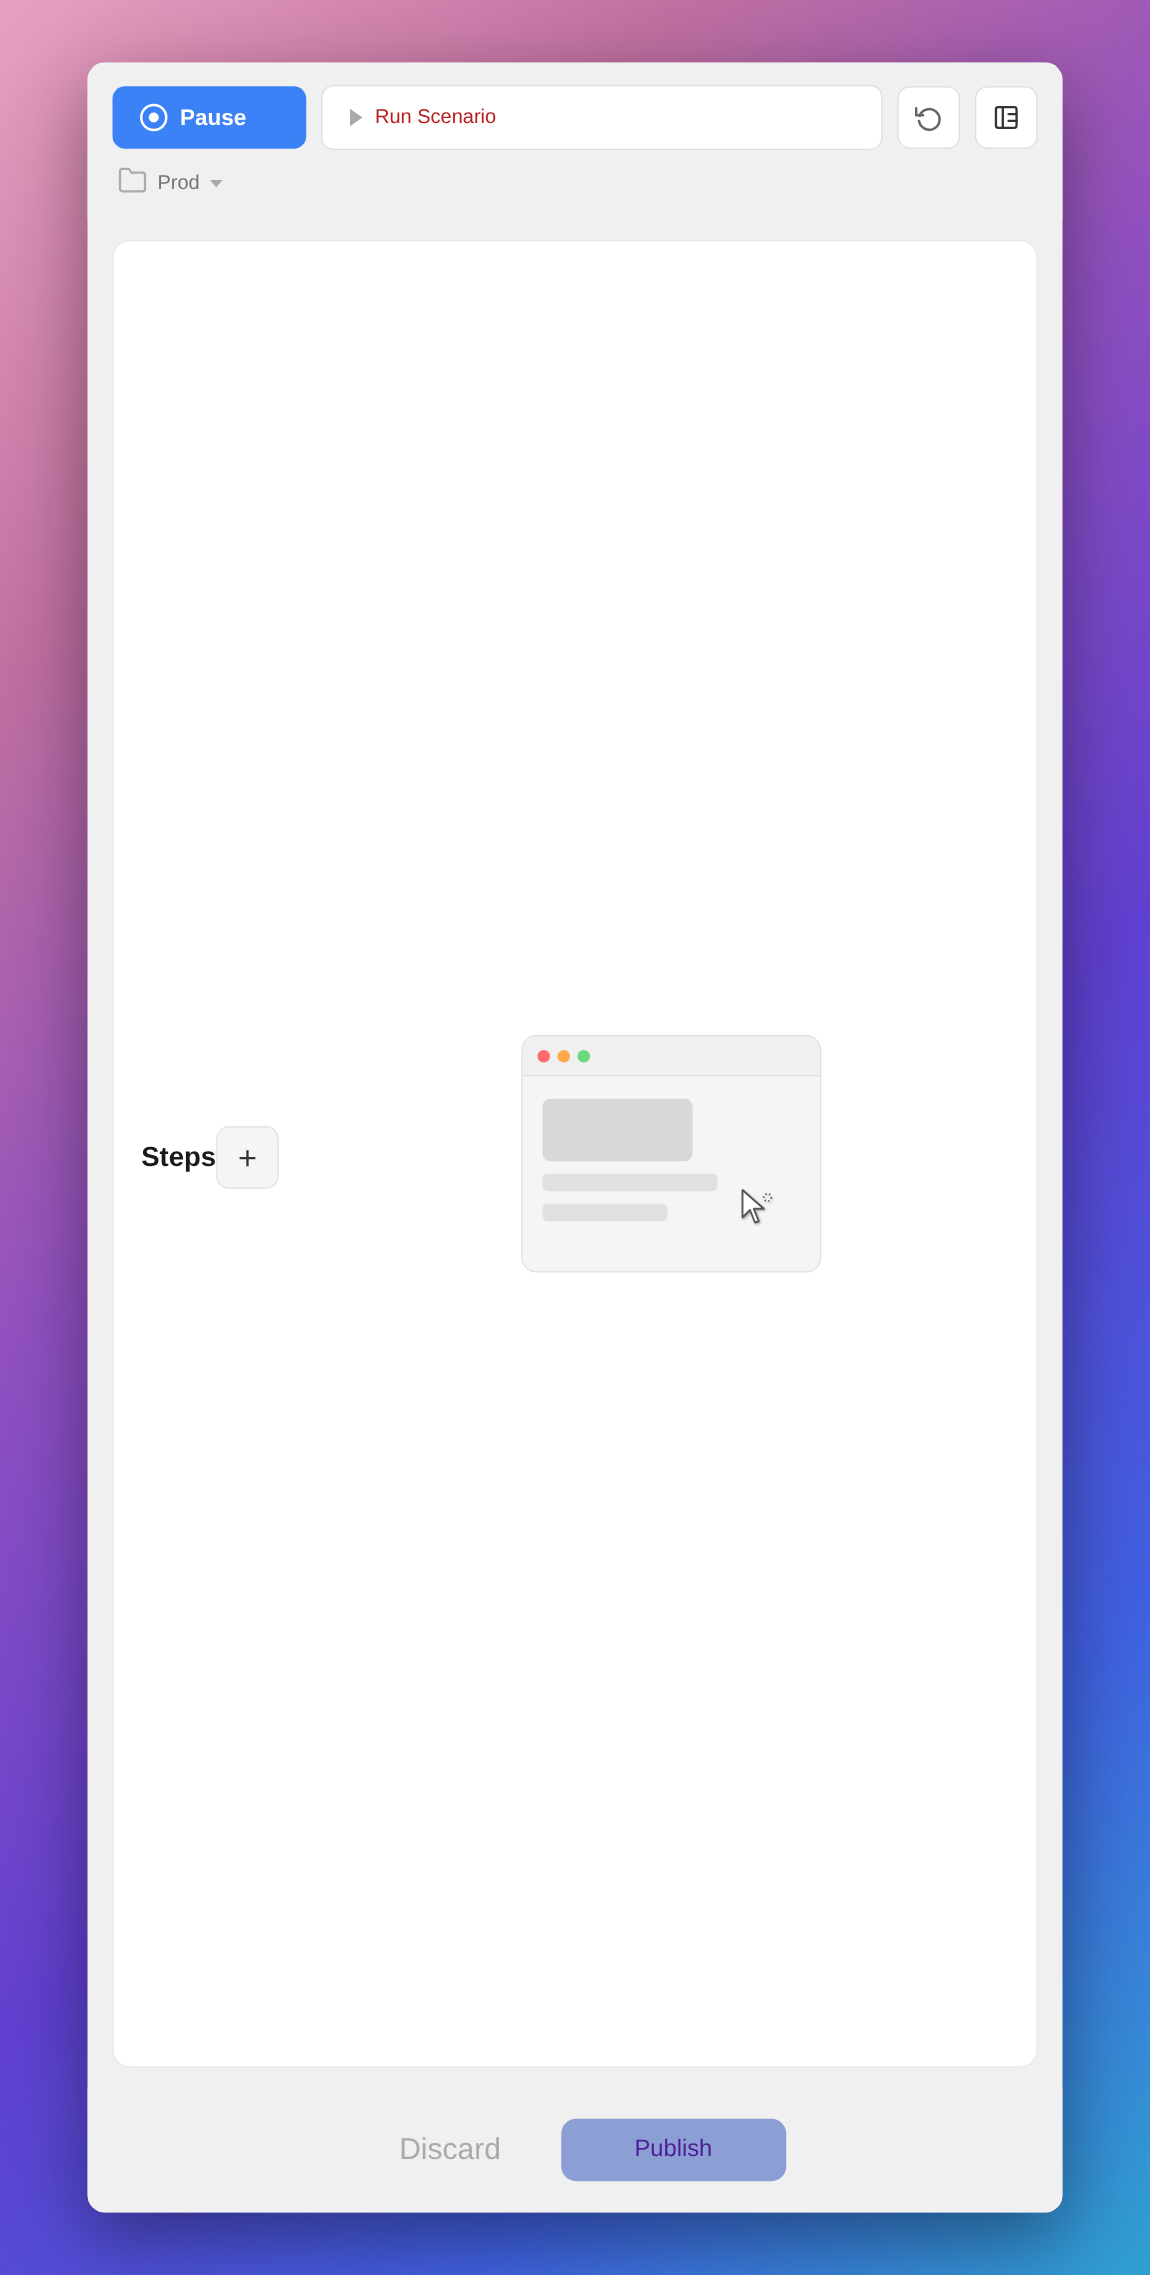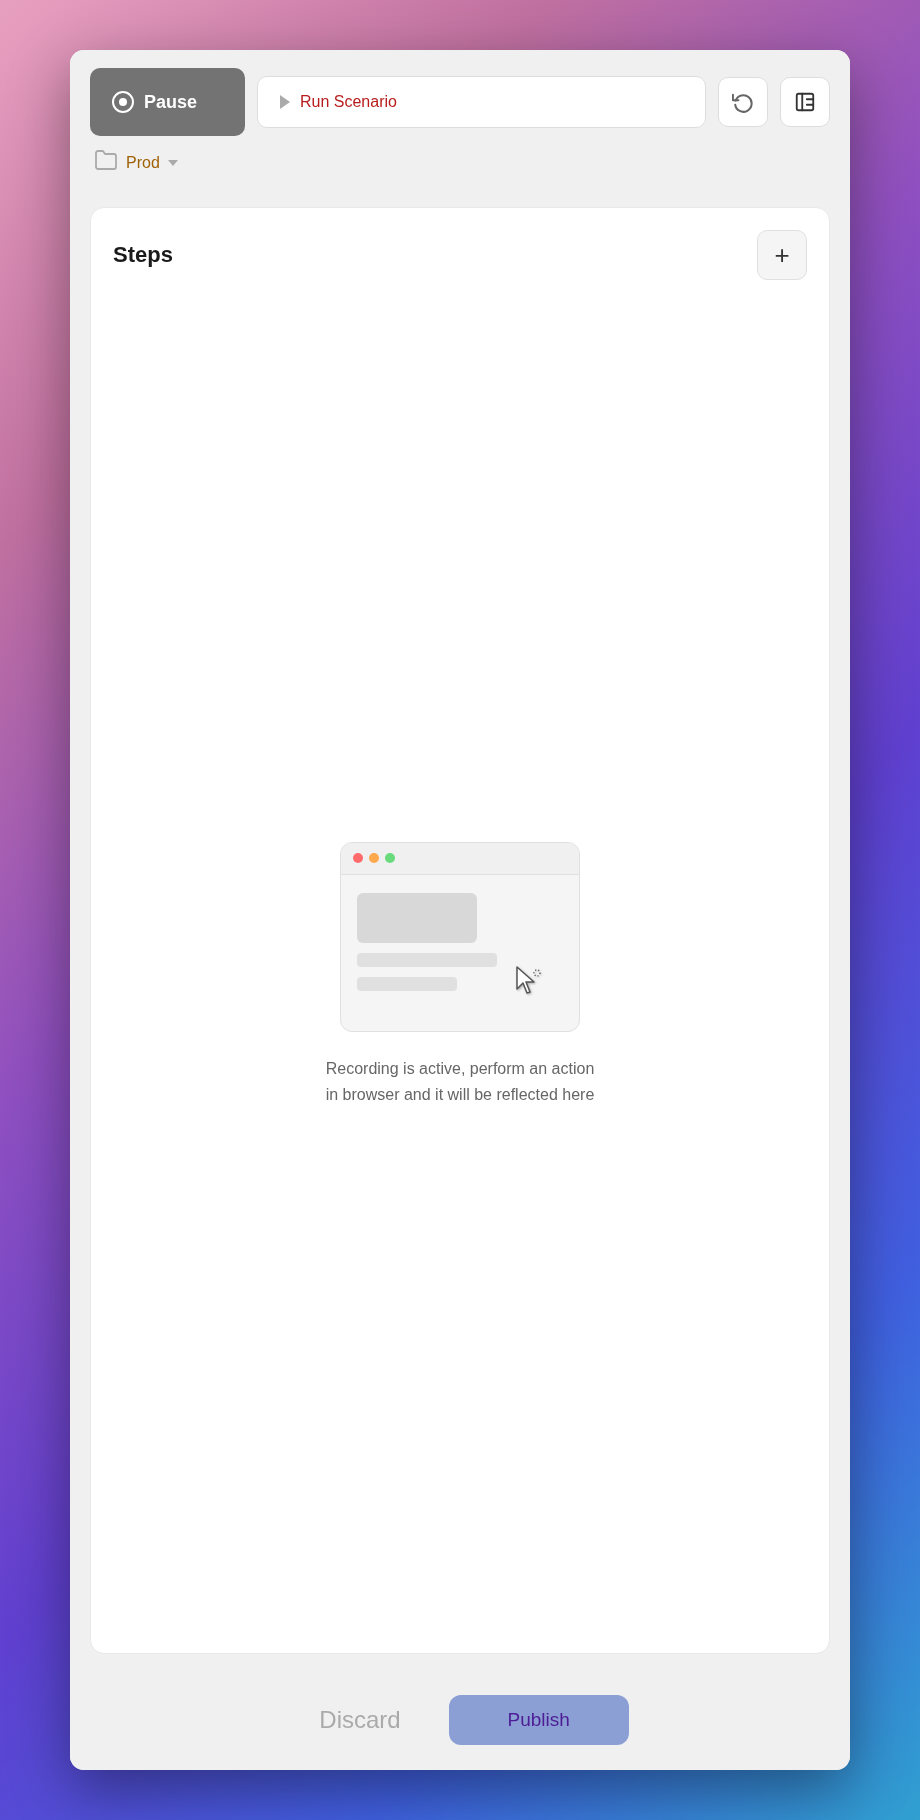--- a/index.html
+++ b/index.html
@@ -69,26 +69,26 @@
       flex-shrink: 0;
     }
 
     .toolbar-row {
       display: flex;
       align-items: center;
       gap: 12px;
     }
 
     .btn-pause {
-      background: #737373;
+      background: #3b82f6;
       color: #ffffff;
       border: none;
       border-radius: 10px;
       padding: 0 22px;
-      height: 68px;
+      height: 50px;
       font-size: 18px;
       font-weight: 600;
       cursor: pointer;
       display: flex;
       align-items: center;
       gap: 10px;
       min-width: 155px;
     }
 
     .pause-icon {
@@ -159,21 +159,21 @@
       padding-left: 4px;
     }
 
     .folder-icon {
       font-size: 20px;
       color: #999;
     }
 
     .env-label {
       font-size: 16px;
-      color: #a16207;
+      color: #737373;
       font-weight: 500;
     }
 
     .chevron-down {
       width: 0;
       height: 0;
       border-left: 5px solid transparent;
       border-right: 5px solid transparent;
       border-top: 6px solid #aaa;
     }
@@ -187,21 +187,21 @@
       gap: 0;
       overflow: hidden;
     }
 
     .steps-card {
       background: #ffffff;
       border-radius: 14px;
       border: 1.5px solid #e8e8e8;
       flex: 1;
       display: flex;
-      flex-direction: column;
+      flex-direction: row;
       overflow: hidden;
     }
 
     .steps-header {
       display: flex;
       align-items: center;
       justify-content: space-between;
       padding: 22px 22px 16px 22px;
     }
 
@@ -420,24 +420,20 @@
           </div>
 
           <div class="cursor-icon">
             <svg class="cursor-svg" width="32" height="36" viewBox="0 0 32 36" fill="none">
               <path d="M4 4L4 26L10 20L14 30L17 29L13 19L21 19L4 4Z" fill="white" stroke="#555" stroke-width="1.5" stroke-linejoin="round"></path>
               <circle cx="24" cy="10" r="3" fill="none" stroke="#555" stroke-width="1.5" stroke-dasharray="1 2"></circle>
             </svg>
           </div>
         </div>
 
-        <p class="recording-text">
-          <span>Recording is active, perform an action</span><br>
-          <span>in browser and it will be reflected here</span>
-        </p>
 
       </div>
     </div>
   </div>
 
   <div class="footer">
     <button class="btn-discard">
       <span>Discard</span>
     </button>
     <button class="btn-publish">

